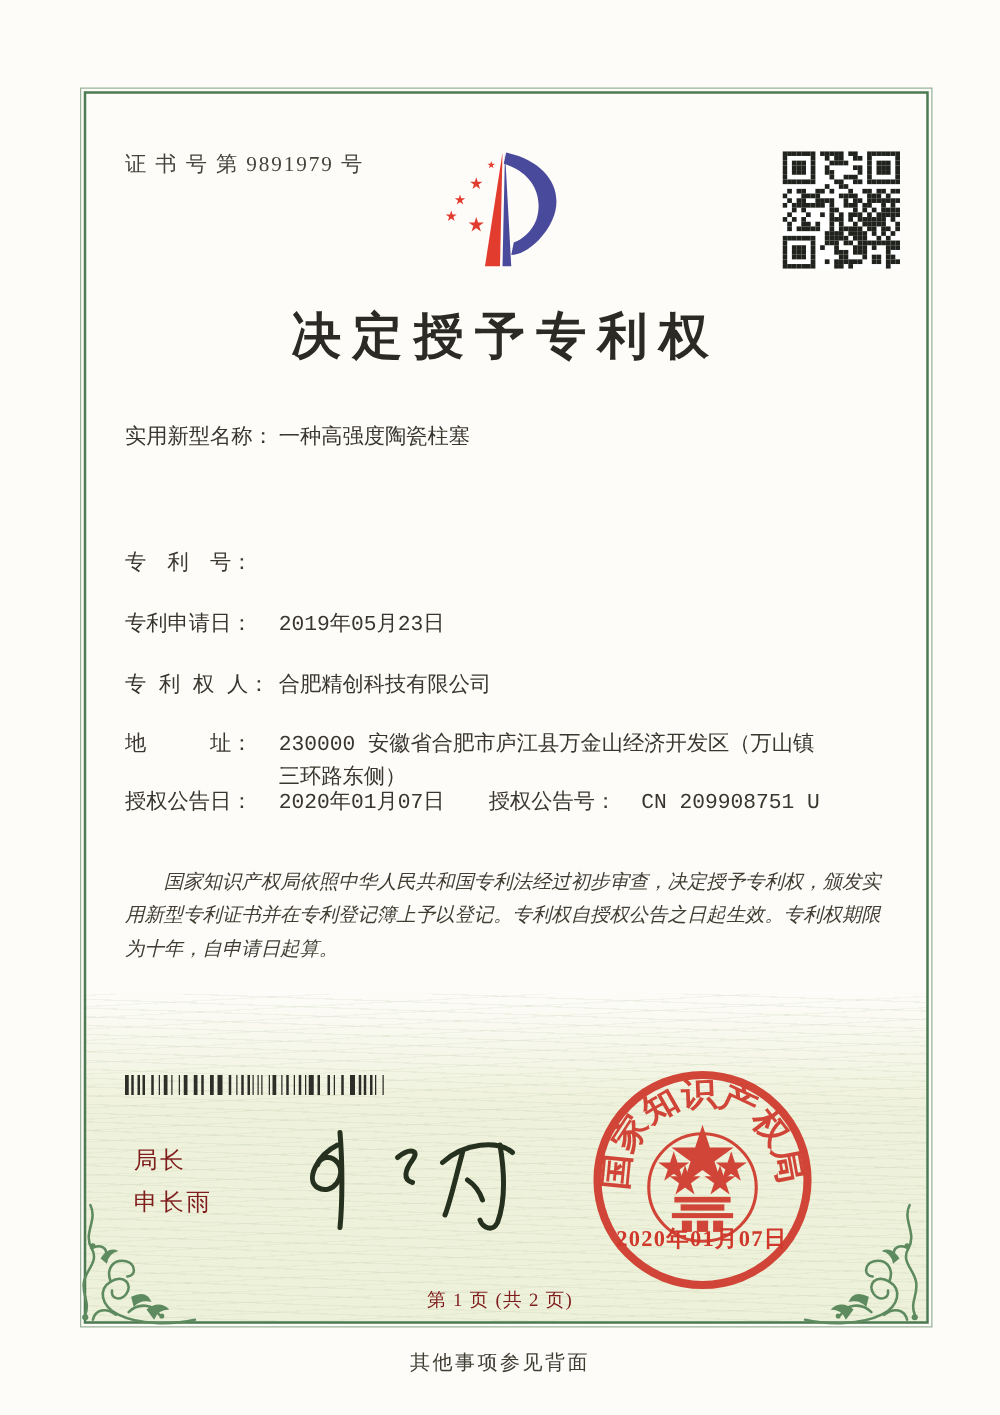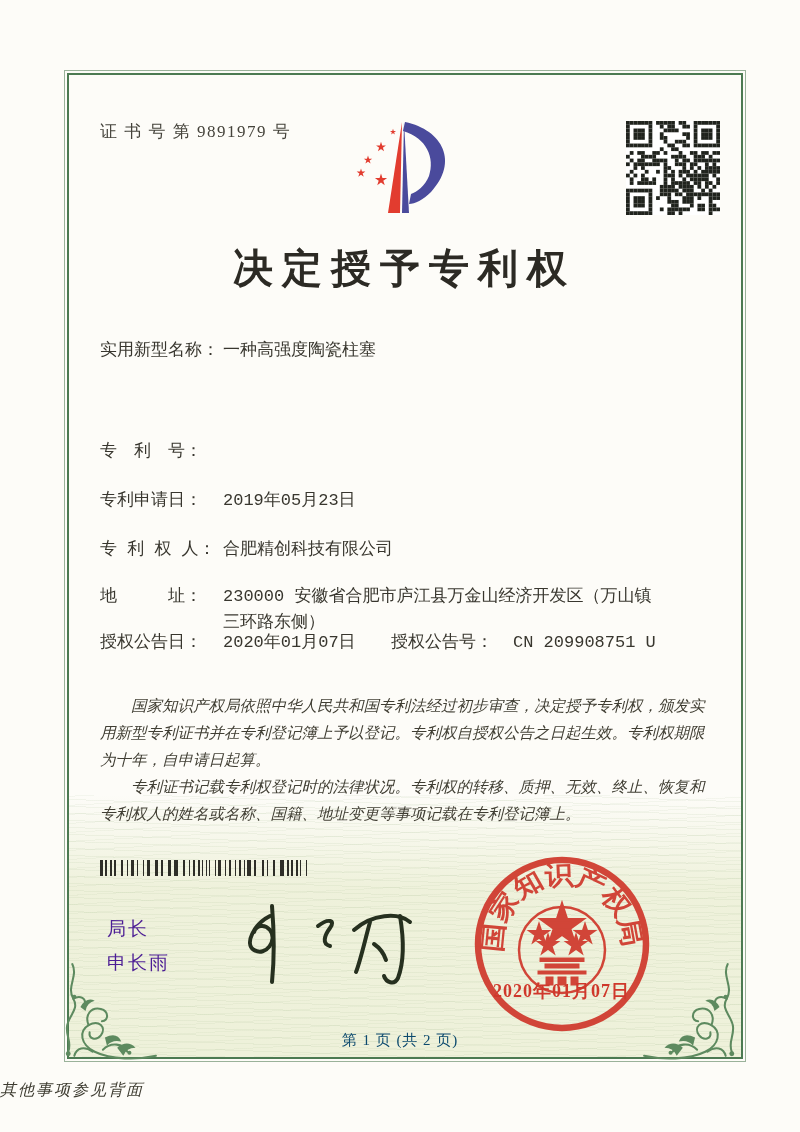--- a/index.html
+++ b/index.html
@@ -37,29 +37,29 @@
   .field-row{position:absolute;left:100px;width:618px;display:flex;font-size:17px;line-height:26px;color:#38362e;font-family:Liberation Mono, monospace;}
   .field-row .lbl{flex:0 0 123px;}
   .field-row .val{flex:1;white-space:pre-line;}
   .field-row .val-fixed{flex:0 0 168px;}
   .field-row .lbl2{flex:0 0 122px;}
   .paras{position:absolute;left:100px;top:664px;width:616px;
     font-style:italic;font-size:15.5px;line-height:27px;color:#403e33;margin-top:28px;}
   .paras p{margin:0;text-indent:2em;}
   .barcode{position:absolute;left:100px;top:860px;width:212px;height:16px;}
   .signer{position:absolute;left:107px;top:912px;font-family:"Liberation Sans","DejaVu Sans",sans-serif;
-    font-size:19px;line-height:34px;color:#4c1d95;letter-spacing:2px;}
+    font-size:19px;line-height:34px;color:#7f1d1d;letter-spacing:2px;}
   .signature{position:absolute;left:232px;top:900px;width:190px;height:88px;}
   .seal{position:absolute;left:468px;top:850px;width:188px;height:188px;opacity:.93;mix-blend-mode:multiply;}
   .seal-date{position:absolute;left:493px;top:979px;font-size:18px;font-weight:700;
     color:#cf382b;letter-spacing:1px;z-index:4;}
   .page-num{position:absolute;left:0;top:1031px;width:100%;text-align:center;font-size:15px;
-    letter-spacing:1px;color:#0c4a6e;}
-  .back-note{position:absolute;left:0;top:1080px;width:100%;font-size:16px;
-    font-style:italic;color:#3e3c31;letter-spacing:2px;}
+    letter-spacing:1px;color:#7f1d1d;}
+  .back-note{position:absolute;left:0;top:1080px;width:100%;text-align:center;font-size:16px;
+    color:#3e3c31;letter-spacing:2px;}
   .flourish{position:absolute;width:102px;height:102px;z-index:3;}
   .flourish.bl{left:58px;top:962px;}
   .flourish.br{left:640px;top:962px;transform:scaleX(-1);}
 </style>
 </head>
 <body>
 
 <div class="page">
 
   <div class="band"></div>
@@ -486,21 +486,20 @@
     </div>
     <div class="field-row" style="top:630px">
       <span class="lbl">授权公告日：</span>
       <span class="val-fixed">2020年01月07日</span>
       <span class="lbl2">授权公告号：</span>
       <span class="val">CN 209908751 U</span>
     </div>
 
     <div class="paras">
       <p>国家知识产权局依照中华人民共和国专利法经过初步审查，决定授予专利权，颁发实用新型专利证书并在专利登记簿上予以登记。专利权自授权公告之日起生效。专利权期限为十年，自申请日起算。</p>
-      <p>专利证书记载专利权登记时的法律状况。专利权的转移、质押、无效、终止、恢复和专利权人的姓名或名称、国籍、地址变更等事项记载在专利登记簿上。</p>
     </div>
 
     <svg class="barcode" id="bc" viewBox="0 0 212 16" preserveAspectRatio="none">
         <rect x="0" y="0" width="3" height="16" fill="#2e2e28"></rect>
         <rect x="5" y="0" width="2" height="16" fill="#2e2e28"></rect>
         <rect x="10" y="0" width="2" height="16" fill="#2e2e28"></rect>
         <rect x="14" y="0" width="2" height="16" fill="#2e2e28"></rect>
         <rect x="21" y="0" width="2" height="16" fill="#2e2e28"></rect>
         <rect x="27" y="0" width="1" height="16" fill="#2e2e28"></rect>
         <rect x="31" y="0" width="3" height="16" fill="#2e2e28"></rect>

